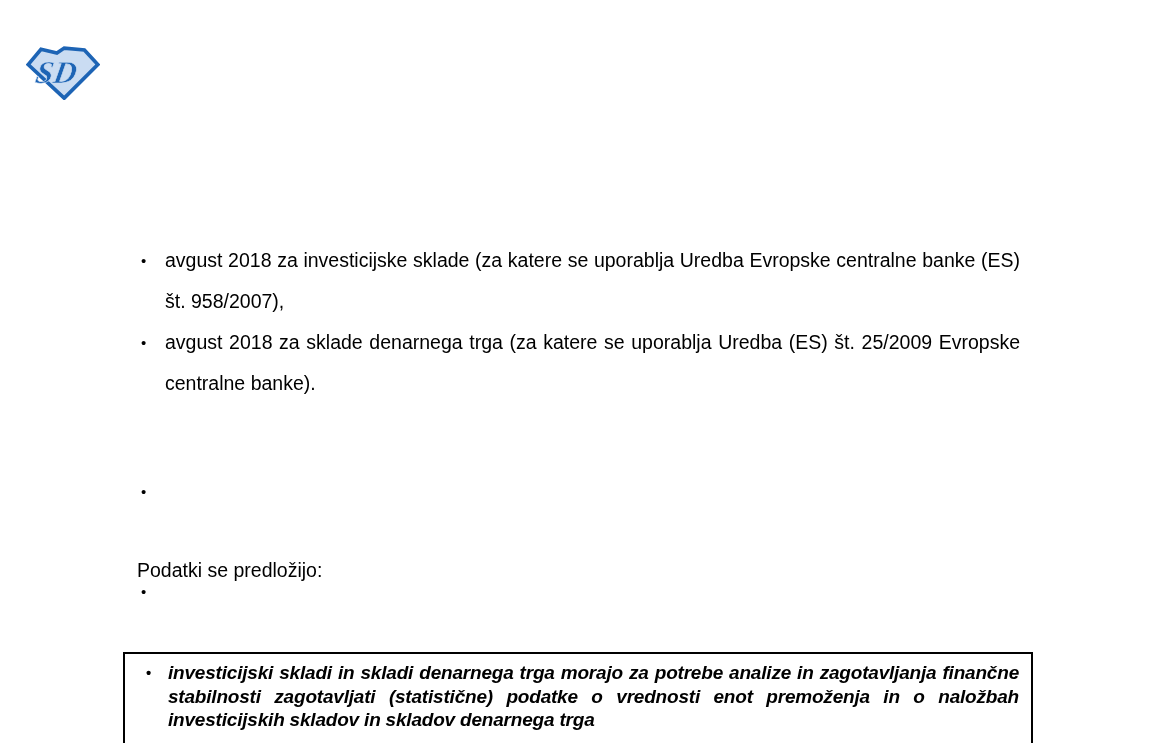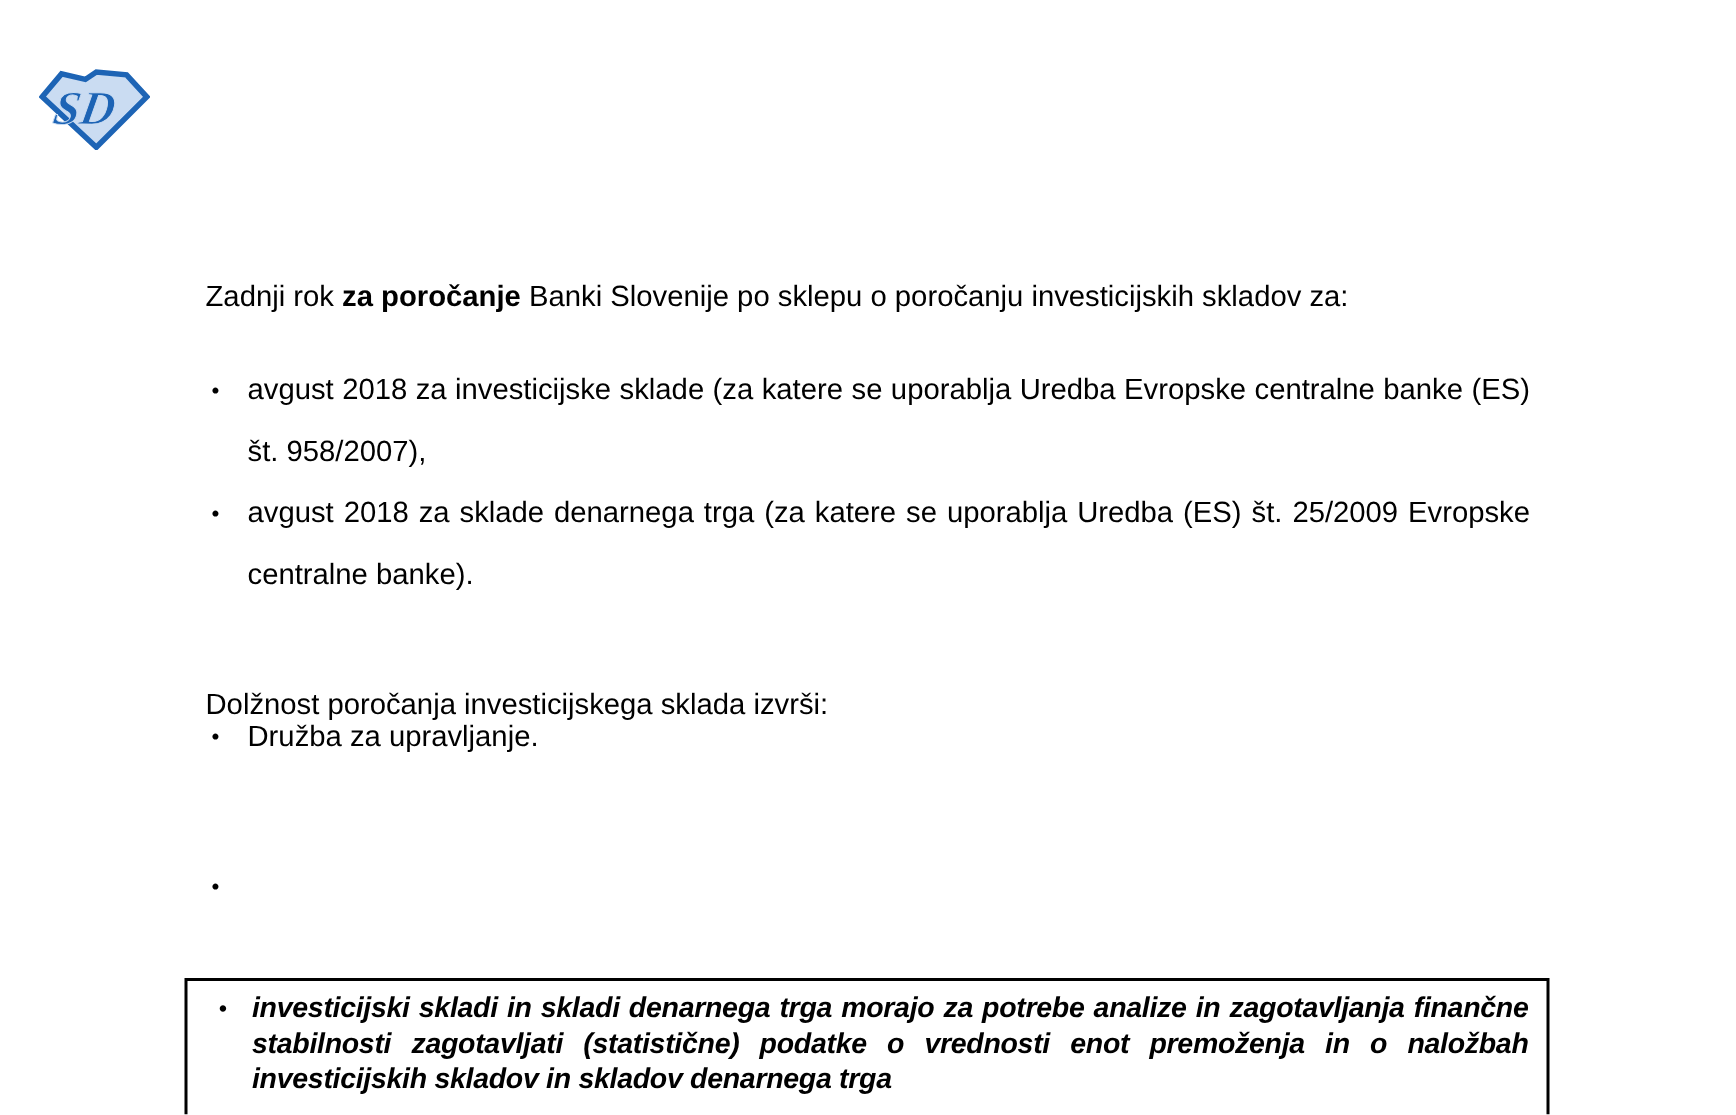--- a/index.html
+++ b/index.html
@@ -89,41 +89,39 @@
 </head>
 <body>
 
 <div id="page">
 
   <svg id="logo" viewBox="0 0 120 90" xmlns="http://www.w3.org/2000/svg">
     <polygon points="3,32 24,7 50,13 62,5 95,8 117,32 62,87" fill="#cadcf2" stroke="#1d64b5" stroke-width="6" stroke-linejoin="miter"></polygon>
     <text x="24" y="62" transform="skewX(-10)" font-family="Liberation Serif, serif" font-size="52" font-weight="bold" font-style="italic" fill="#1d64b5" stroke="#cadcf2" stroke-width="1">SD</text>
   </svg>
 
-  <p id="intro" class="content-block"><span>Zadnji rok </span><span class="bold">za poročanje</span><span> Banki Slovenije po sklepu o poročanju investicijskih skladov za:</span></p>
 
   <ul id="deadline-list" class="content-block doc-list">
     <li>
       <span class="bullet">•</span>
       <span>avgust 2018 za investicijske sklade (za katere se uporablja Uredba Evropske centralne banke (ES) št. 958/2007),</span>
     </li>
     <li>
       <span class="bullet">•</span>
       <span>avgust 2018 za sklade denarnega trga (za katere se uporablja Uredba (ES) št. 25/2009 Evropske centralne banke).</span>
     </li>
   </ul>
 
-  <p id="duty-heading" class="content-block">Dolžnost poročanja investicijskega sklada izvrši:</p>
   <ul id="duty-list" class="content-block doc-list">
     <li>
       <span class="bullet">•</span>
-      <span>Družba za upravljanje.</span>
     </li>
   </ul>
 
+  <p id="submit-heading" class="content-block">Podatki se predložijo:</p>
   <ul id="submit-list" class="content-block doc-list">
     <li>
       <span class="bullet">•</span>
     </li>
   </ul>
 
   <div id="infobox">
     <ul class="doc-list">
       <li>
         <span class="bullet">•</span>

